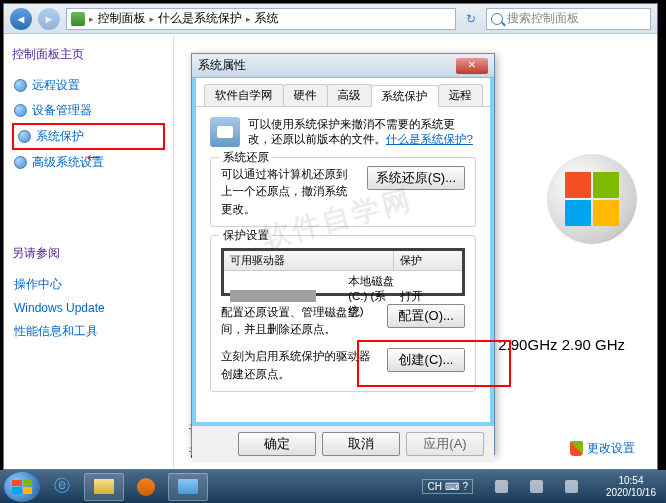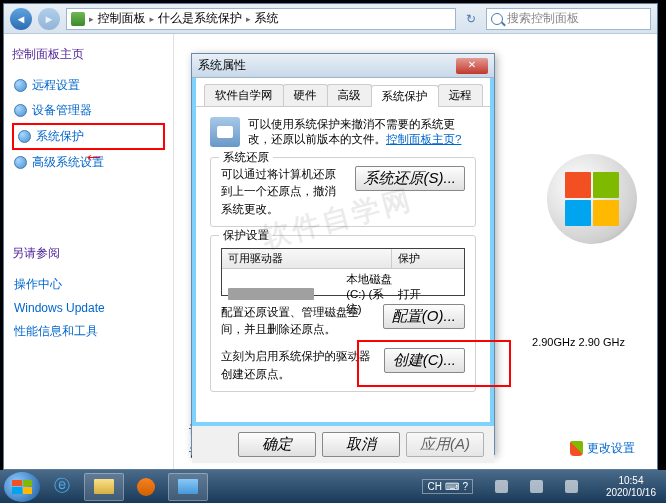--- a/index.html
+++ b/index.html
@@ -24,21 +24,21 @@
 .side-link { display: flex; align-items: center; gap: 5px; padding: 4px 2px; color: #0066cc; cursor: pointer; }
 .side-link .dot { width: 13px; height: 13px; border-radius: 50%; background: radial-gradient(circle at 30% 30%, #a8d8ff, #4a90d0); border: 1px solid #3a7ab0; display: flex; align-items: center; justify-content: center; color: #fff; font-size: 9px; }
 .side-link.active { border: 2px solid #f00; padding: 3px 4px; }
 .side-group2 { margin-top: 70px; }
 .arrow-red { position: absolute; left: 83px; top: 141px; color: #f00; font-size: 22px; font-weight: bold; pointer-events: none; }
 
 .main { flex: 1; padding: 14px; position: relative; }
 .win-logo { width: 90px; height: 90px; position: absolute; right: 20px; top: 120px; border-radius: 50%; background: radial-gradient(circle at 35% 35%, #fff, #d0d0d0 70%, #999); display: grid; grid-template: 1fr 1fr / 1fr 1fr; gap: 2px; padding: 18px; }
 .win-logo span:nth-child(1){background:#f25022;} .win-logo span:nth-child(2){background:#7fba00;} .win-logo span:nth-child(3){background:#00a4ef;} .win-logo span:nth-child(4){background:#ffb900;}
 .win-logo span { border-radius: 1px; }
-.cpu-info { position: absolute; right: 32px; top: 302px; font-size: 11px; }
+.cpu-info { position: absolute; right: 32px; top: 302px; font-size: 15px; }
 .table-area { position: absolute; left: 15px; top: 388px; font-size: 12px; }
 .table-area div { display: flex; margin-bottom: 6px; }
 .table-area .lab { width: 130px; color: #333; }
 .change-link { position: absolute; right: 22px; top: 406px; color: #0066cc; display: flex; align-items: center; gap: 4px; padding-left: 20px; }
 .shield { width: 13px; height: 15px; background: linear-gradient(45deg, #f25022 0 50%, #7fba00 50% 100%); border-radius: 2px 2px 4px 4px; }
 
 .dialog { position: absolute; left: 151px; top: 53px; width: 304px; height: 402px; background: #7dd3fc; border: 1px solid #6a8aac; box-shadow: 2px 2px 8px rgba(0,0,0,.3); margin-left: 40px; }
 .dlg-title { height: 24px; background: linear-gradient(#e8f0f8,#c8d8e8); border-bottom: 1px solid #a0b4c8; display: flex; align-items: center; padding: 0 6px; font-size: 12px; justify-content: space-between; }
 .dlg-close { width: 32px; height: 16px; background: linear-gradient(#e49a94,#c0392b); border-radius: 2px; color: #fff; text-align: center; font-size: 10px; line-height: 14px; }
 .tabs { display: flex; padding: 6px 8px 0; border-bottom: 1px solid #ccc; background: #fff; margin: 0 4px; }
@@ -46,22 +46,22 @@
 .tab.active { background: #fff; position: relative; top: 1px; }
 .tab-body { background: #fff; margin: 0 4px 4px; padding: 10px 14px; height: 315px; font-size: 11.5px; }
 .intro { display: flex; gap: 8px; margin-bottom: 10px; }
 .intro-icn { width: 30px; height: 30px; background: linear-gradient(#a8c8e8,#6898c8); border-radius: 3px; flex-shrink: 0; position: relative; }
 .intro-icn:after { content: ""; position: absolute; width: 16px; height: 12px; background: #fff; top: 9px; left: 7px; border-radius: 2px; }
 .link-blue { color: #0066cc; text-decoration: underline; }
 .group { border: 1px solid #d0d0d0; border-radius: 3px; padding: 8px 10px; margin-bottom: 8px; position: relative; }
 .group-title { position: absolute; top: -8px; left: 8px; background: #fff; padding: 0 4px; font-size: 11.5px; }
 .group-row { display: flex; align-items: flex-start; gap: 8px; }
 .group-text { flex: 1; line-height: 1.5; }
-.btn { border: 1px solid #888; background: linear-gradient(#fdfdfd,#e0e0e0); padding: 2px 8px; border-radius: 2px; font-size: 15px; min-width: 78px; text-align: center; cursor: pointer; font-style: italic; }
-.drive-list { border: 1px solid #404040; height: 48px; margin: 4px 0 8px; }
+.btn { border: 1px solid #888; background: linear-gradient(#fdfdfd,#e0e0e0); padding: 2px 8px; border-radius: 2px; font-size: 13px; min-width: 78px; text-align: center; cursor: pointer; }
+.drive-list { border: 3px solid #404040; height: 48px; margin: 4px 0 8px; }
 .drive-hdr { display: flex; background: linear-gradient(#f8f8f8,#e8e8e8); border-bottom: 1px solid #ccc; font-size: 11px; }
 .drive-hdr span:first-child { width: 170px; padding: 2px 6px; border-right: 1px solid #ccc; }
 .drive-hdr span:last-child { padding: 2px 6px; }
 .drive-row { display: flex; padding: 3px 6px; font-size: 11.5px; align-items: center; }
 .drive-row .dricn { width: 14px; height: 12px; background: #a0a0a0; margin-right: 4px; border-radius: 1px; }
 .drive-row span:first-child { width: 170px; display: flex; align-items: center; gap: 28px; }
 .hl-red { position: absolute; border: 2.5px solid #f00; pointer-events: none; }
 .hl-cfg { left: 165px; top: 286px; width: 154px; height: 47px; }
 .dlg-btns { display: flex; justify-content: flex-end; gap: 6px; padding: 6px 10px; background: #f0f0f0; }
 
@@ -174,21 +174,21 @@
   <div class="tabs">
     <div class="tab">软件自学网</div>
     <div class="tab">硬件</div>
     <div class="tab">高级</div>
     <div class="tab active">系统保护</div>
     <div class="tab">远程</div>
   </div>
   <div class="tab-body">
     <div class="intro">
       <div class="intro-icn"></div>
-      <div><span>可以使用系统保护来撤消不需要的系统更改，还原以前版本的文件。</span><span class="link-blue">控制面板主页?</span></div>
+      <div><span>可以使用系统保护来撤消不需要的系统更改，还原以前版本的文件。</span><span class="link-blue">什么是系统保护?</span></div>
     </div>
     <div class="group">
       <span class="group-title">系统还原</span>
       <div class="group-row">
         <span class="group-text">可以通过将计算机还原到上一个还原点，撤消系统更改。</span>
         <span class="btn">系统还原(S)...</span>
       </div>
     </div>
     <div class="group">
       <span class="group-title">保护设置</span>

